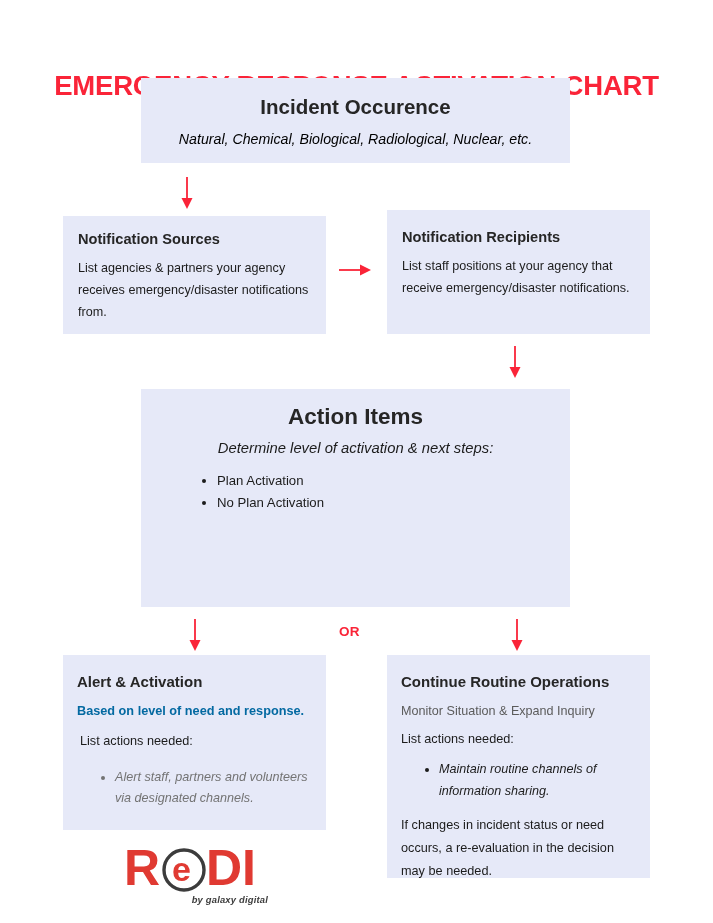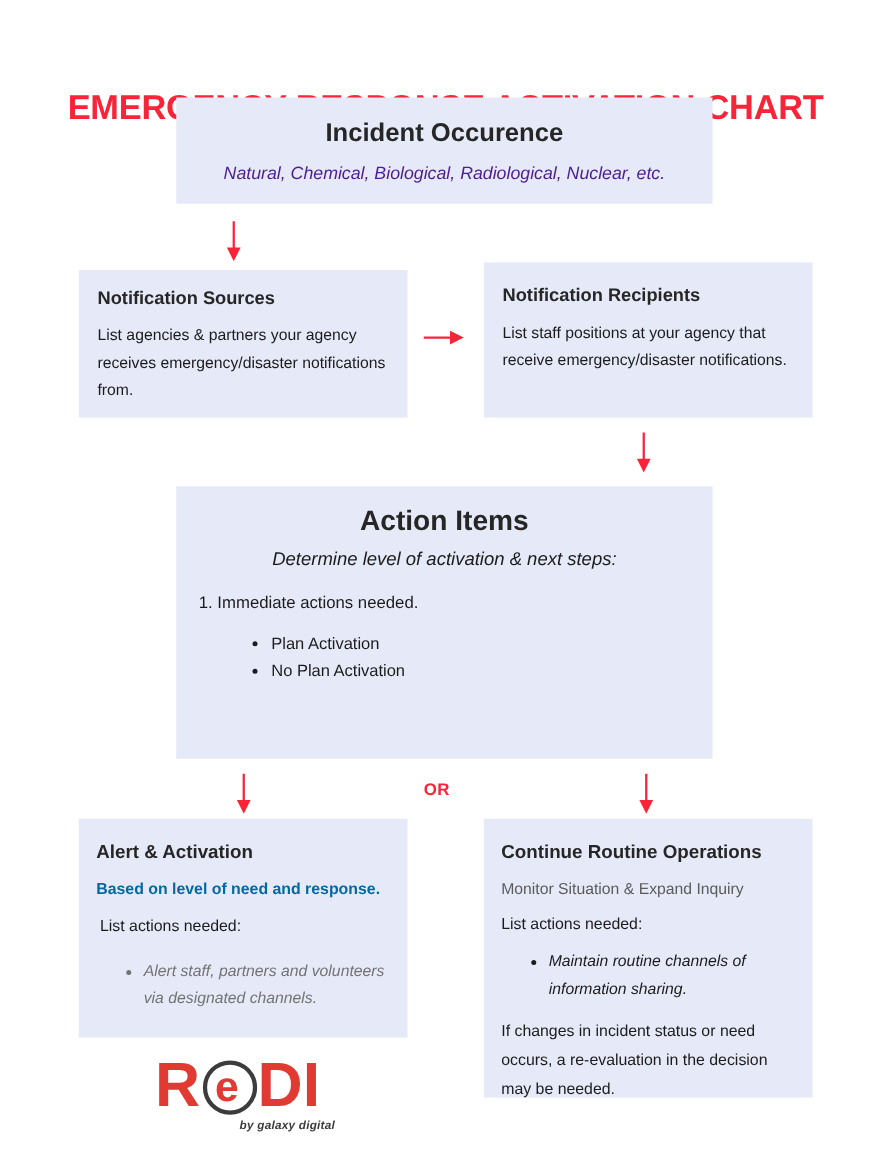--- a/index.html
+++ b/index.html
@@ -66,21 +66,21 @@
     height: 85px;
     padding: 16px 16px 0 16px;
   }
   #box-incident .node-title {
     font-size: 20.5px;
     line-height: 1.25;
   }
   #box-incident .node-sub {
     font-size: 14.2px;
     font-style: italic;
-    color: #4c1d95;
+    color: #000000;
     margin-top: 10px;
     line-height: 1.3;
   }
 
   
   #box-sources {
     left: 63px;
     top: 216px;
     width: 263px;
     height: 118px;
@@ -307,21 +307,20 @@
     <svg width="30" height="34" viewBox="0 0 30 34">
       <line x1="15" y1="1" x2="15" y2="25" stroke="#fa2438" stroke-width="1.8"></line>
       <polygon points="15,33 9.5,22 20.5,22" fill="#fa2438"></polygon>
     </svg>
   </div>
 
   <div class="node" id="box-action">
     <p class="node-title">Action Items</p>
     <p class="node-sub">Determine level of activation &amp; next steps:</p>
     <ul class="numbered">
-      <li>1. Immediate actions needed.</li>
     </ul>
     <ul class="bullets">
       <li>Plan Activation</li>
       <li>No Plan Activation</li>
     </ul>
   </div>
 
   <div class="arrow" id="arrow-action-to-alert">
     <svg width="30" height="34" viewBox="0 0 30 34">
       <line x1="15" y1="1" x2="15" y2="25" stroke="#fa2438" stroke-width="1.8"></line>

